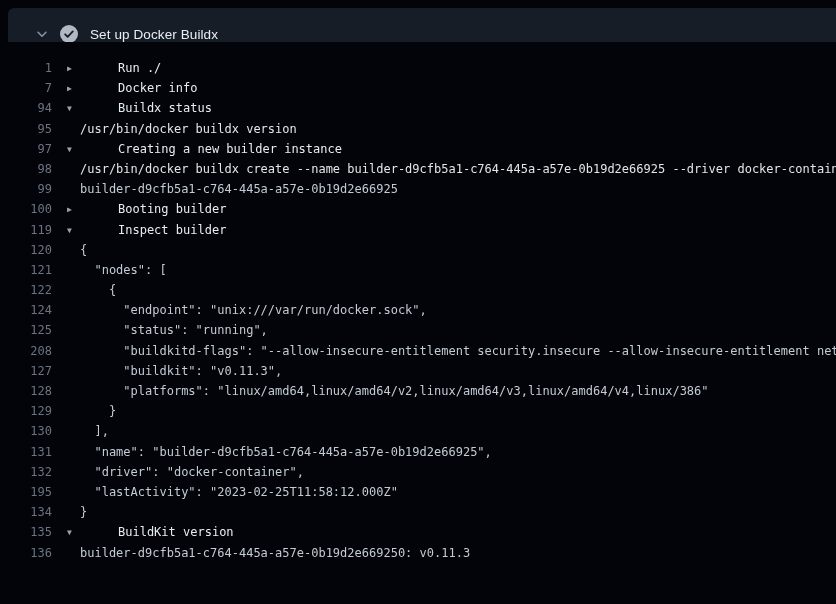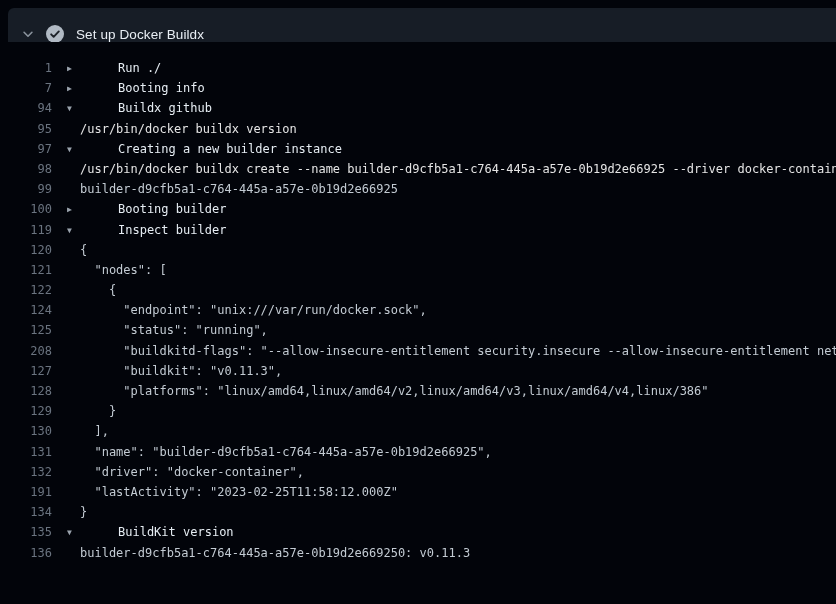--- a/index.html
+++ b/index.html
@@ -6,21 +6,21 @@
   body{
     width:836px;height:604px;overflow:hidden;
     background:#02040a;
     font-family:"Liberation Sans",sans-serif;
   }
   .step-header{
     position:absolute;left:8px;top:8px;right:0;height:52px;
     background:#171d26;
     border-radius:6px 0 0 6px;
     display:flex;align-items:center;
-    padding-left:8px;box-sizing:border-box;
+    padding-left:22px;box-sizing:border-box;
     cursor:pointer;
   }
   .chev{width:16px;height:16px;flex:none;margin:0 10px 0 4px;display:flex;align-items:center;justify-content:center;}
   .check{width:18px;height:18px;flex:none;margin-right:12px;}
   .step-title{
     color:#e9eef4;font-size:13.5px;font-weight:500;letter-spacing:.1px;
     white-space:nowrap;
   }
   .log{
     position:absolute;top:42px;left:0;right:0;bottom:0;
@@ -61,37 +61,37 @@
     <svg width="18" height="18" viewBox="0 0 16 16">
       <circle cx="8" cy="8" r="8" fill="#b1bac4"></circle>
       <path d="M4.6 8.3l2.2 2.2 4.6-4.8" fill="none" stroke="#1c2128" stroke-width="1.7" stroke-linecap="round" stroke-linejoin="round"></path>
     </svg>
   </span>
   <span class="step-title">Set up Docker Buildx</span>
 </div>
 
 <div class="log" id="log">
     <div class="row group"><span class="num">1</span><span class="arrow">▶</span><span class="txt">Run ./</span></div>
-    <div class="row group"><span class="num">7</span><span class="arrow">▶</span><span class="txt">Booting info</span></div>
-    <div class="row group"><span class="num">94</span><span class="arrow">▼</span><span class="txt">Buildx github</span></div>
+    <div class="row group"><span class="num">7</span><span class="arrow">▶</span><span class="txt">Docker info</span></div>
+    <div class="row group"><span class="num">94</span><span class="arrow">▼</span><span class="txt">Buildx status</span></div>
     <div class="row cmd"><span class="num">95</span><span class="arrow"></span><span class="txt">/usr/bin/docker buildx version</span></div>
     <div class="row group"><span class="num">97</span><span class="arrow">▼</span><span class="txt">Creating a new builder instance</span></div>
     <div class="row cmd"><span class="num">98</span><span class="arrow"></span><span class="txt">/usr/bin/docker buildx create --name builder-d9cfb5a1-c764-445a-a57e-0b19d2e66925 --driver docker-container</span></div>
     <div class="row out"><span class="num">99</span><span class="arrow"></span><span class="txt">builder-d9cfb5a1-c764-445a-a57e-0b19d2e66925</span></div>
     <div class="row group"><span class="num">100</span><span class="arrow">▶</span><span class="txt">Booting builder</span></div>
     <div class="row group"><span class="num">119</span><span class="arrow">▼</span><span class="txt">Inspect builder</span></div>
     <div class="row out"><span class="num">120</span><span class="arrow"></span><span class="txt">{</span></div>
     <div class="row out"><span class="num">121</span><span class="arrow"></span><span class="txt">  "nodes": [</span></div>
     <div class="row out"><span class="num">122</span><span class="arrow"></span><span class="txt">    {</span></div>
     <div class="row out"><span class="num">124</span><span class="arrow"></span><span class="txt">      "endpoint": "unix:///var/run/docker.sock",</span></div>
     <div class="row out"><span class="num">125</span><span class="arrow"></span><span class="txt">      "status": "running",</span></div>
     <div class="row out"><span class="num">208</span><span class="arrow"></span><span class="txt">      "buildkitd-flags": "--allow-insecure-entitlement security.insecure --allow-insecure-entitlement networ</span></div>
     <div class="row out"><span class="num">127</span><span class="arrow"></span><span class="txt">      "buildkit": "v0.11.3",</span></div>
     <div class="row out"><span class="num">128</span><span class="arrow"></span><span class="txt">      "platforms": "linux/amd64,linux/amd64/v2,linux/amd64/v3,linux/amd64/v4,linux/386"</span></div>
     <div class="row out"><span class="num">129</span><span class="arrow"></span><span class="txt">    }</span></div>
     <div class="row out"><span class="num">130</span><span class="arrow"></span><span class="txt">  ],</span></div>
     <div class="row out"><span class="num">131</span><span class="arrow"></span><span class="txt">  "name": "builder-d9cfb5a1-c764-445a-a57e-0b19d2e66925",</span></div>
     <div class="row out"><span class="num">132</span><span class="arrow"></span><span class="txt">  "driver": "docker-container",</span></div>
-    <div class="row out"><span class="num">191</span><span class="arrow"></span><span class="txt">  "lastActivity": "2023-02-25T11:58:12.000Z"</span></div>
+    <div class="row out"><span class="num">195</span><span class="arrow"></span><span class="txt">  "lastActivity": "2023-02-25T11:58:12.000Z"</span></div>
     <div class="row out"><span class="num">134</span><span class="arrow"></span><span class="txt">}</span></div>
     <div class="row group"><span class="num">135</span><span class="arrow">▼</span><span class="txt">BuildKit version</span></div>
     <div class="row out"><span class="num">136</span><span class="arrow"></span><span class="txt">builder-d9cfb5a1-c764-445a-a57e-0b19d2e669250: v0.11.3</span></div>
   </div>
 
 </body></html>

